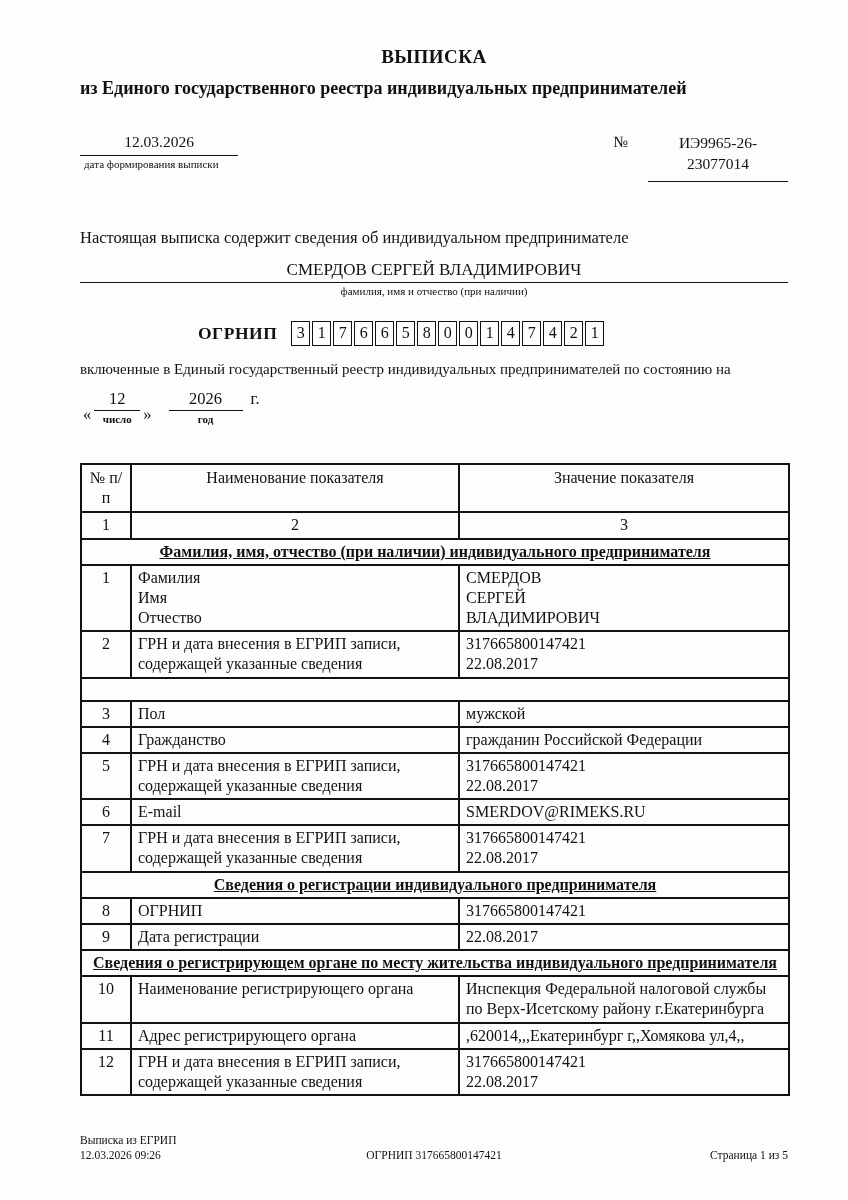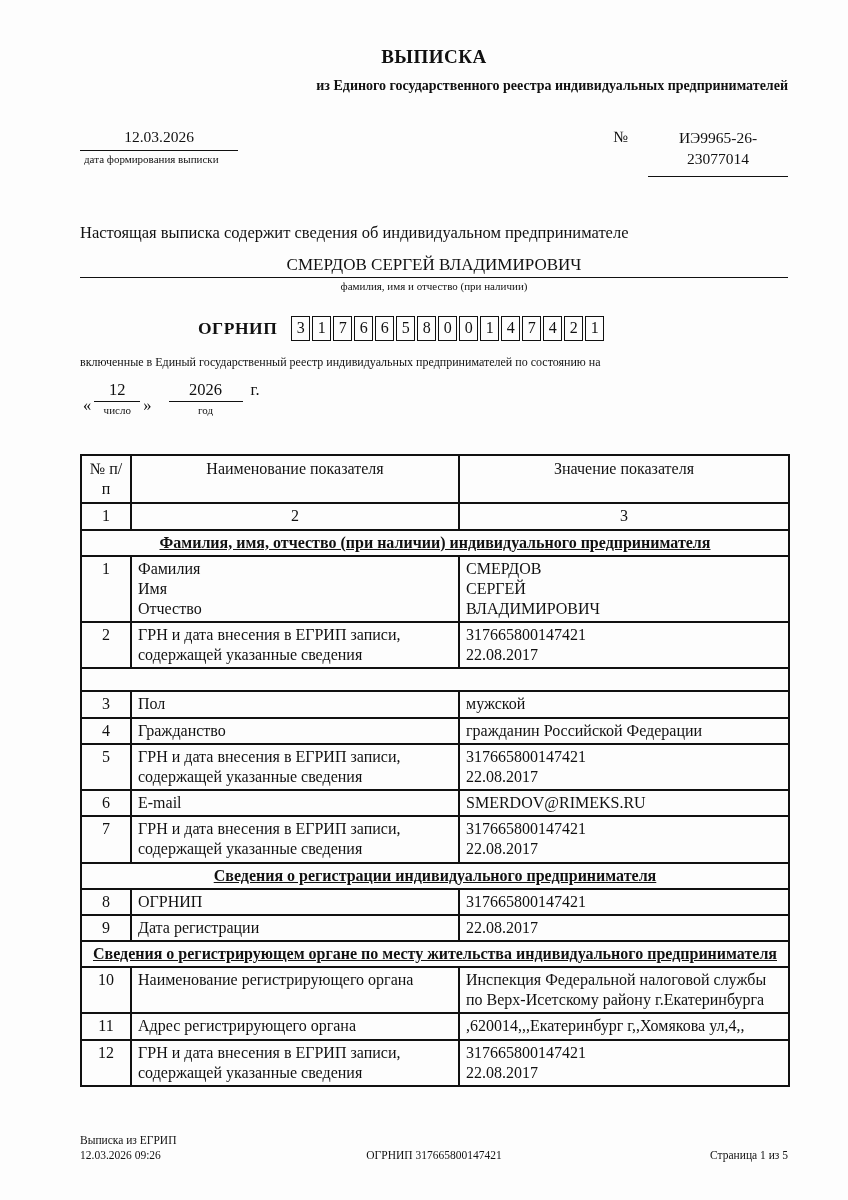--- a/index.html
+++ b/index.html
@@ -9,45 +9,45 @@
     background:#fdfdfd;color:#111;
     font-family:"Liberation Serif","DejaVu Serif",serif;
     box-sizing:border-box;
     padding:46px 60px 0 80px;
     overflow:hidden;
   }
   .title{
     text-align:center;font-weight:bold;font-size:19px;letter-spacing:.5px;margin:0 0 10px 0;
   }
   .subtitle{
-    text-align:right;font-weight:bold;font-size:14px;margin:0 0 34px 0;
+    text-align:left;font-weight:bold;font-size:18px;margin:0 0 34px 0;
   }
   .hdr-row{display:flex;justify-content:space-between;align-items:flex-start;}
   .date-block{width:158px;text-align:center;}
   .date-value{font-size:15.5px;padding-bottom:4px;border-bottom:1.5px solid #111;}
   .date-caption{font-size:11px;text-align:left;padding:2px 0 0 4px;}
   .num-block{display:flex;align-items:flex-start;}
   .num-sign{font-size:15.5px;margin:0 20px 0 0;}
   .num-box{width:140px;text-align:center;font-size:15.5px;border-bottom:1.5px solid #111;padding-bottom:6px;line-height:1.35;}
   .intro{font-size:16.5px;margin:46px 0 12px 0;}
   .name-line{border-bottom:1.5px solid #111;text-align:center;font-size:17px;padding-bottom:2px;}
   .name-caption{text-align:center;font-size:11px;padding-top:2px;}
   .ogrnip-row{display:flex;align-items:center;margin:24px 0 0 118px;}
   .ogrnip-label{font-weight:bold;font-size:17.5px;margin-right:14px;letter-spacing:.5px;}
   .ogrnip-cells{display:flex;gap:2px;}
   .ogrnip-cell{
     width:17px;height:23px;border:1.5px solid #111;
     display:flex;align-items:center;justify-content:center;font-size:16px;
   }
-  .included{font-size:12px;margin:13px 0 0 0;line-height:1.35;width:706px;}
+  .included{font-size:15px;margin:13px 0 0 0;line-height:1.35;width:706px;}
   .dateline{display:flex;align-items:flex-end;margin-top:10px;font-size:16.5px;}
   .dl-q{margin:0 3px;}
   .dl-unit{display:inline-block;text-align:center;}
   .dl-val{border-bottom:1.5px solid #111;padding:0 4px 1px 4px;}
-  .dl-cap{font-size:11px;padding-top:2px;}
+  .dl-cap{font-size:11px;padding-top:2px;font-weight:bold;}
   .dl-day .dl-val{min-width:38px;}
   .dl-month .dl-val{min-width:186px;}
   .dl-year .dl-val{min-width:66px;}
   .dl-suffix{margin-left:8px;}
   table.main{
     border-collapse:collapse;margin-top:38px;width:708px;table-layout:fixed;
     font-size:16px;
   }
   table.main col.c1{width:50px;}
   table.main col.c2{width:328px;}

